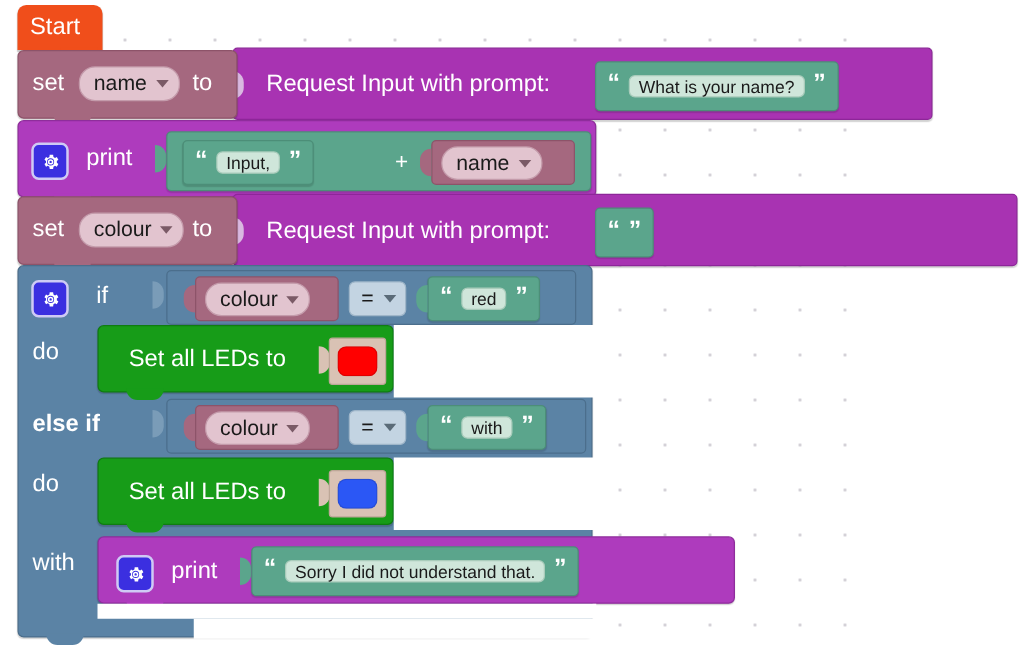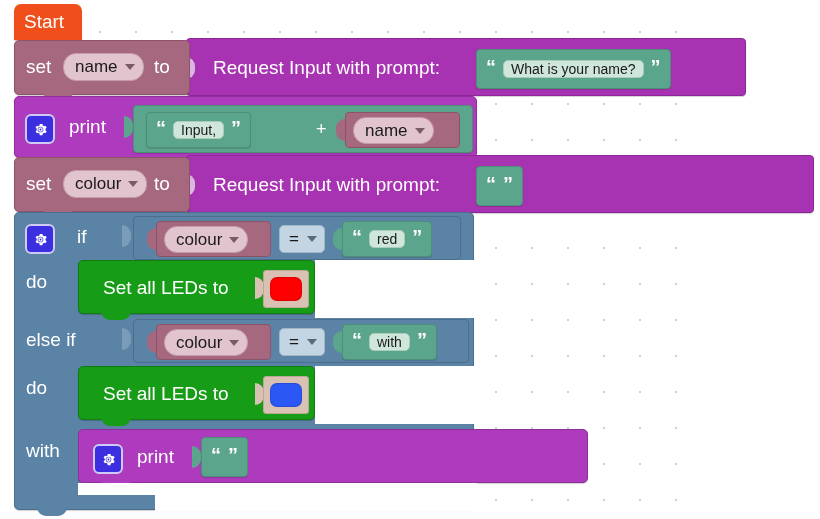--- a/index.html
+++ b/index.html
@@ -270,21 +270,21 @@
     <span class="lbl" style="position:absolute;left:11px;top:59px;">do</span>
     <div class="blk ledblk" style="left:63px;top:47px;width:237px;height:54px;">
       <span class="lbl" style="position:absolute;left:24px;top:17px;">Set all LEDs to</span>
       <div class="tab" style="background:#d9c2b4;left:176px;top:16px;"></div>
       <div class="colourblk" style="left:184px;top:9px;width:44px;height:36px;">
         <div class="swatch" id="sw1" style="width: 30px; height: 22px; background: rgb(255, 0, 0);"></div>
       </div>
       <div class="notch-bot" style="left:22px;bottom:-7px;"></div>
     </div>
 
-    <span class="lbl" style="position:absolute;left:11px;top:117px;">else if</span>
+    <span class="lbl" style="position:absolute;left:11px;top:117px;font-weight:bold;">else if</span>
     <div class="tab" style="background:#7a9cb8;left:107px;top:115px;"></div>
     <div class="cmpblk" style="position:absolute;left:118px;top:106px;width:334px;height:42px;">
       <div class="getblk" style="position:absolute;left:22px;top:4px;width:113px;height:34px;">
         <div class="tab" style="background:#a5687f;left:-10px;top:6px;border-radius:9px 0 0 9px;"></div>
         <div class="var-field" style="left:7px;top:4px;height:25px;">
           <span class="txt">colour</span>
           <span class="caret"></span>
         </div>
       </div>
       <div class="op-field" style="left:145px;top:8px;">
@@ -314,20 +314,21 @@
       <div class="gear" style="left:14px;top:14px;">
         <svg width="15" height="15" viewBox="0 0 24 24" aria-hidden="true">
           <path fill="#ffffff" d="M12 8.5a3.5 3.5 0 1 0 0 7 3.5 3.5 0 0 0 0-7zm0 5a1.5 1.5 0 1 1 0-3 1.5 1.5 0 0 1 0 3z"></path>
           <path fill="#ffffff" d="M20 12a7.8 7.8 0 0 0-.1-1.2l2-1.5-2-3.4-2.3 1a7.9 7.9 0 0 0-2-1.2L15.2 3H10.8l-.4 2.7c-.7.3-1.4.7-2 1.2l-2.3-1-2 3.4 2 1.5a7.8 7.8 0 0 0 0 2.4l-2 1.5 2 3.4 2.3-1c.6.5 1.3.9 2 1.2l.4 2.7h4.4l.4-2.7c.7-.3 1.4-.7 2-1.2l2.3 1 2-3.4-2-1.5c.1-.4.1-.8.1-1.2zm-8 4.5a4.5 4.5 0 1 1 0-9 4.5 4.5 0 0 1 0 9z"></path>
         </svg>
       </div>
       <span class="lbl" style="position:absolute;left:58px;top:17px;">print</span>
       <div class="tab" style="background:#5ba58c;left:113px;top:16px;"></div>
       <div class="strblk" style="position:absolute;left:122px;top:7px;height:38px;">
         <span class="quote">“</span>
+        <span class="strfield">Sorry I did not understand that.</span>
         <span class="quote">”</span>
       </div>
       <div class="notch-bot" style="left:22px;bottom:-7px;"></div>
     </div>
 
     <div class="gapfill" style="left:300px;top:47px;width:162px;height:58px;"></div>
     <div class="gapfill" style="left:300px;top:153px;width:162px;height:58px;"></div>
     <div class="gapfill" style="left:573px;top:216px;width:0px;height:0px;"></div>
     <div class="gapfill" style="left:63px;top:270px;width:399px;height:12px;"></div>
     <div class="gapfill" style="left:140px;top:282px;width:322px;height:16px;"></div>

